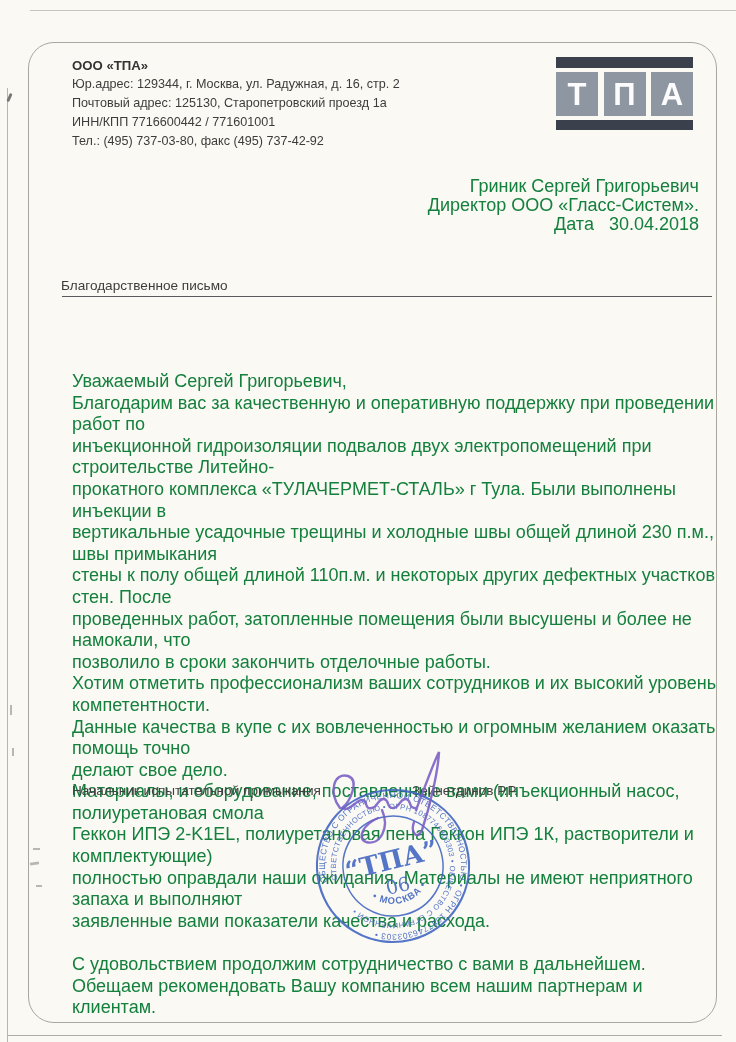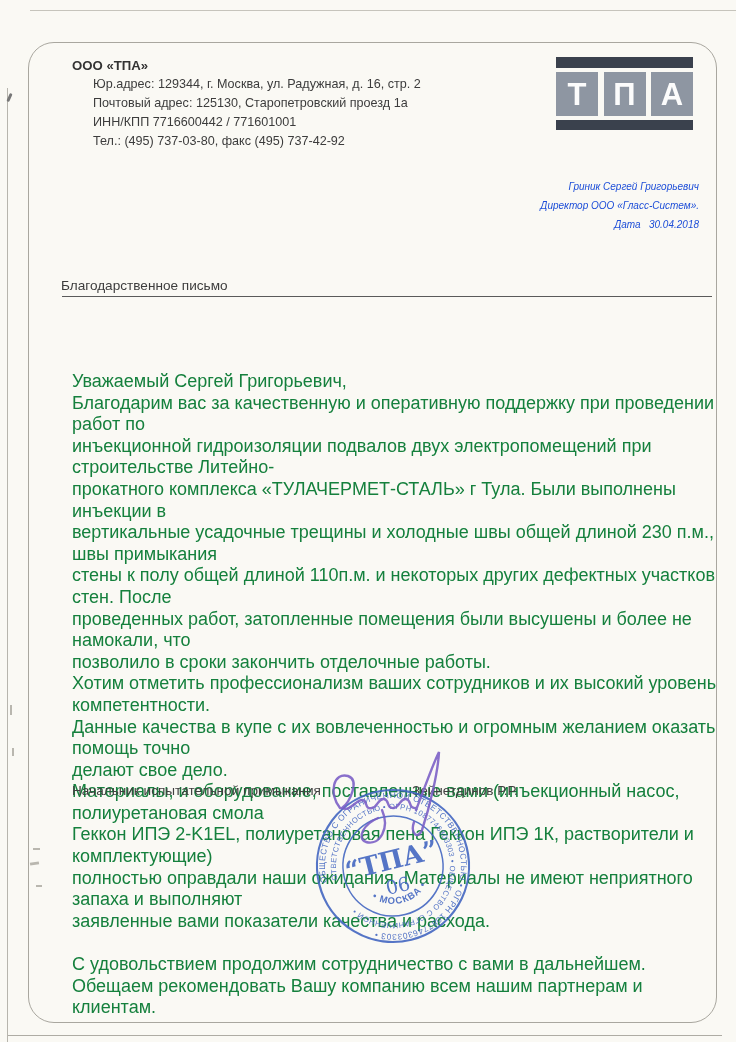--- a/index.html
+++ b/index.html
@@ -22,37 +22,37 @@
     border:1px solid #a9a79f;border-radius:26px;
   }
   .speck{position:absolute;background:#b9b7af;}
   .pen-mark{position:absolute;left:8px;top:93px;width:3px;height:9px;background:#777;transform:rotate(24deg);border-radius:2px;}
   
   .header-info{
     position:absolute;left:72px;top:56px;
     color:#3c3c3c;font-size:12.6px;line-height:19px;
   }
   .company-name{font-weight:bold;font-size:13.2px;color:#333;}
-  .address{white-space:pre-line;margin-left:21px;}
+  .address{white-space:pre-line;}
   
   .logo{position:absolute;left:556px;top:57px;width:137px;display:flex;flex-direction:column;gap:4px;}
   .logo-bar{height:11px;background:#3a414d;}
   .logo-bar.bottom{height:10px;}
   .logo-squares{display:flex;gap:5px;justify-content:space-between;}
   .logo-square{
     width:42px;height:44px;background:#8e96a2;
     display:flex;align-items:center;justify-content:center;
     color:#fcfcfc;font-weight:800;font-size:31px;line-height:1;
     font-family:"Liberation Sans",sans-serif;
   }
   
   .recipient{
     position:absolute;right:37px;top:177px;
-    text-align:right;font-style:italic;
-    color:#1d4ed8;font-size:10px;line-height:19px;
+    text-align:right;
+    color:#15803d;font-size:18px;line-height:19px;
     white-space:pre-line;
   }
   
   .letter-title{
     position:absolute;left:61px;top:278px;
     color:#3d3d3d;font-size:13.6px;
   }
   .title-underline{position:absolute;left:62px;top:296px;width:650px;height:1px;background:#5a5a5a;}
   
   .letter-body{

